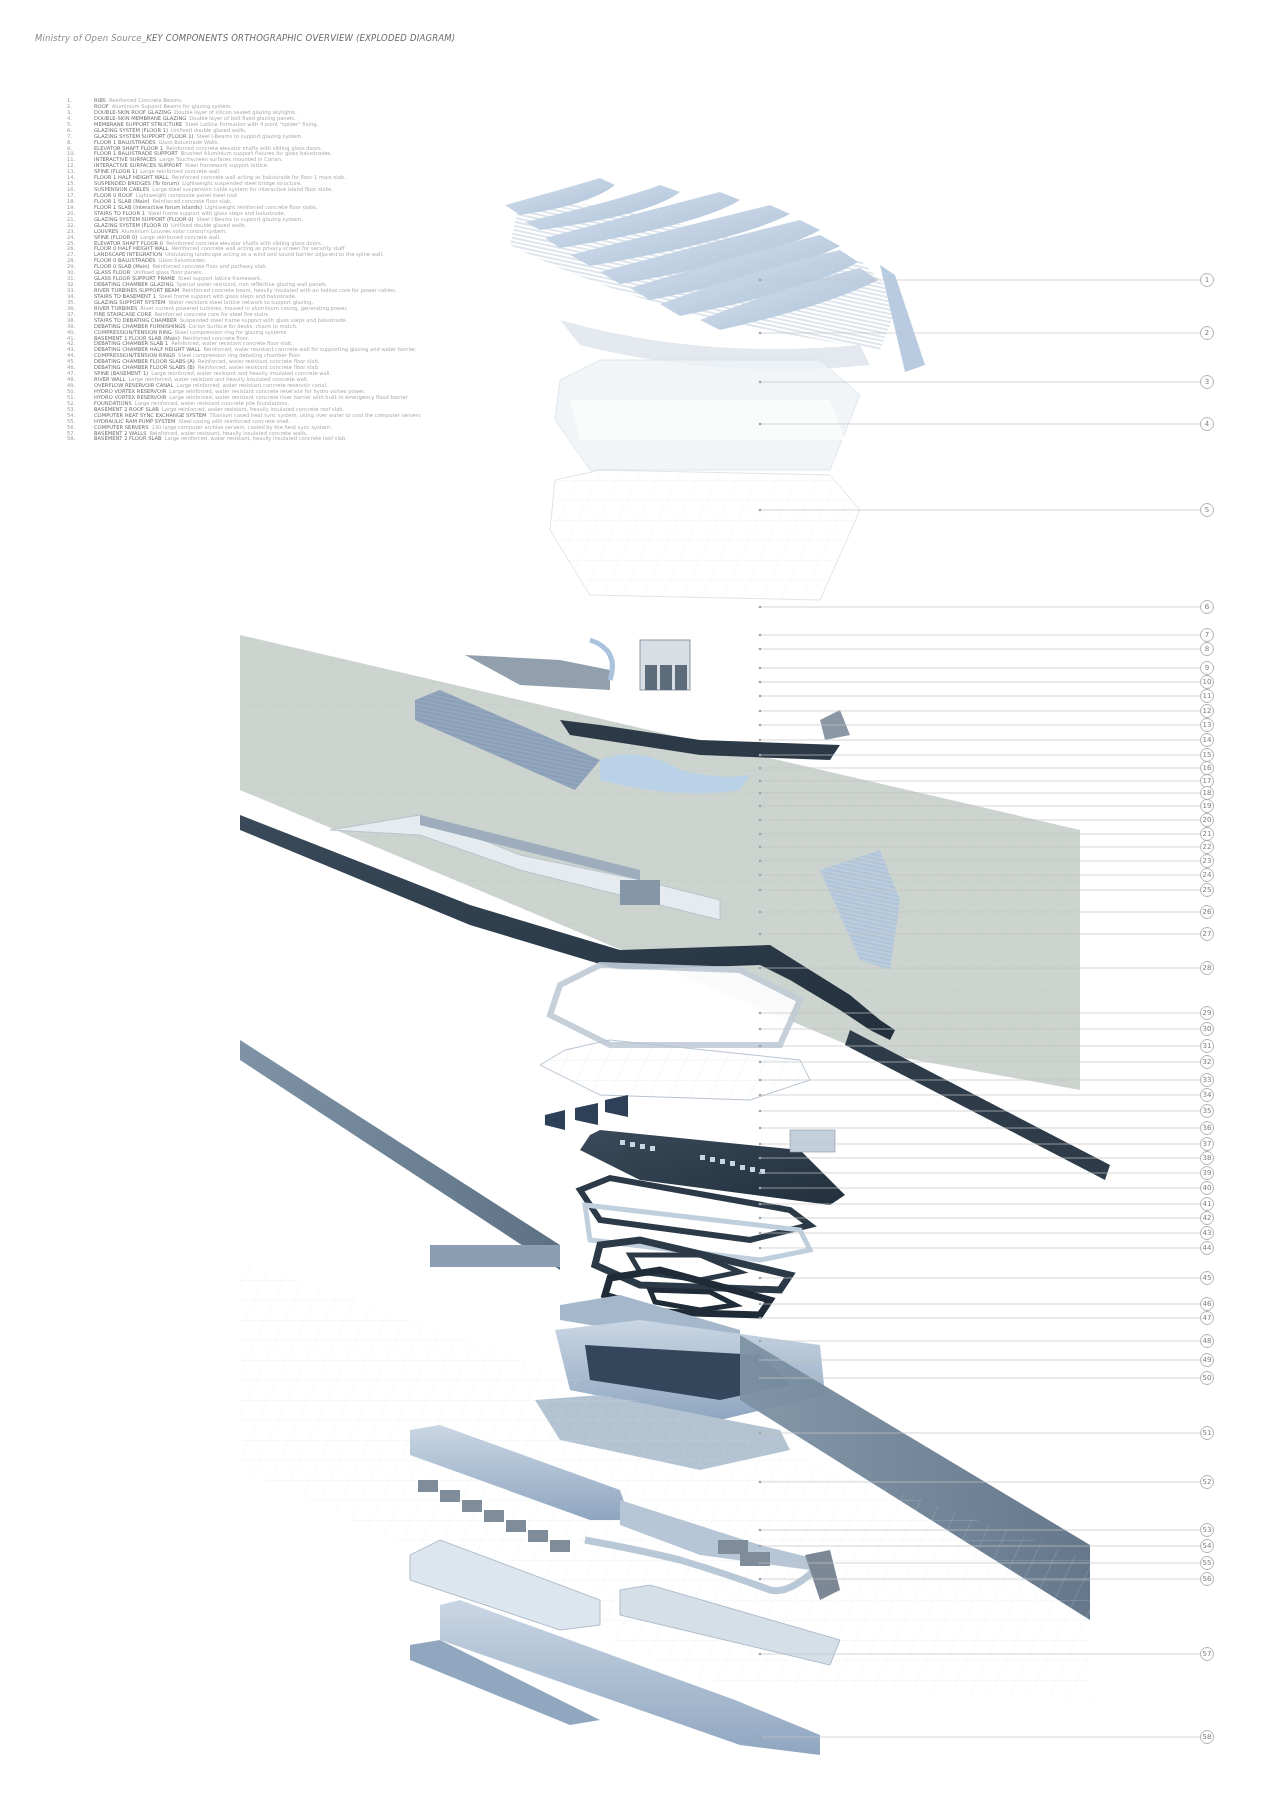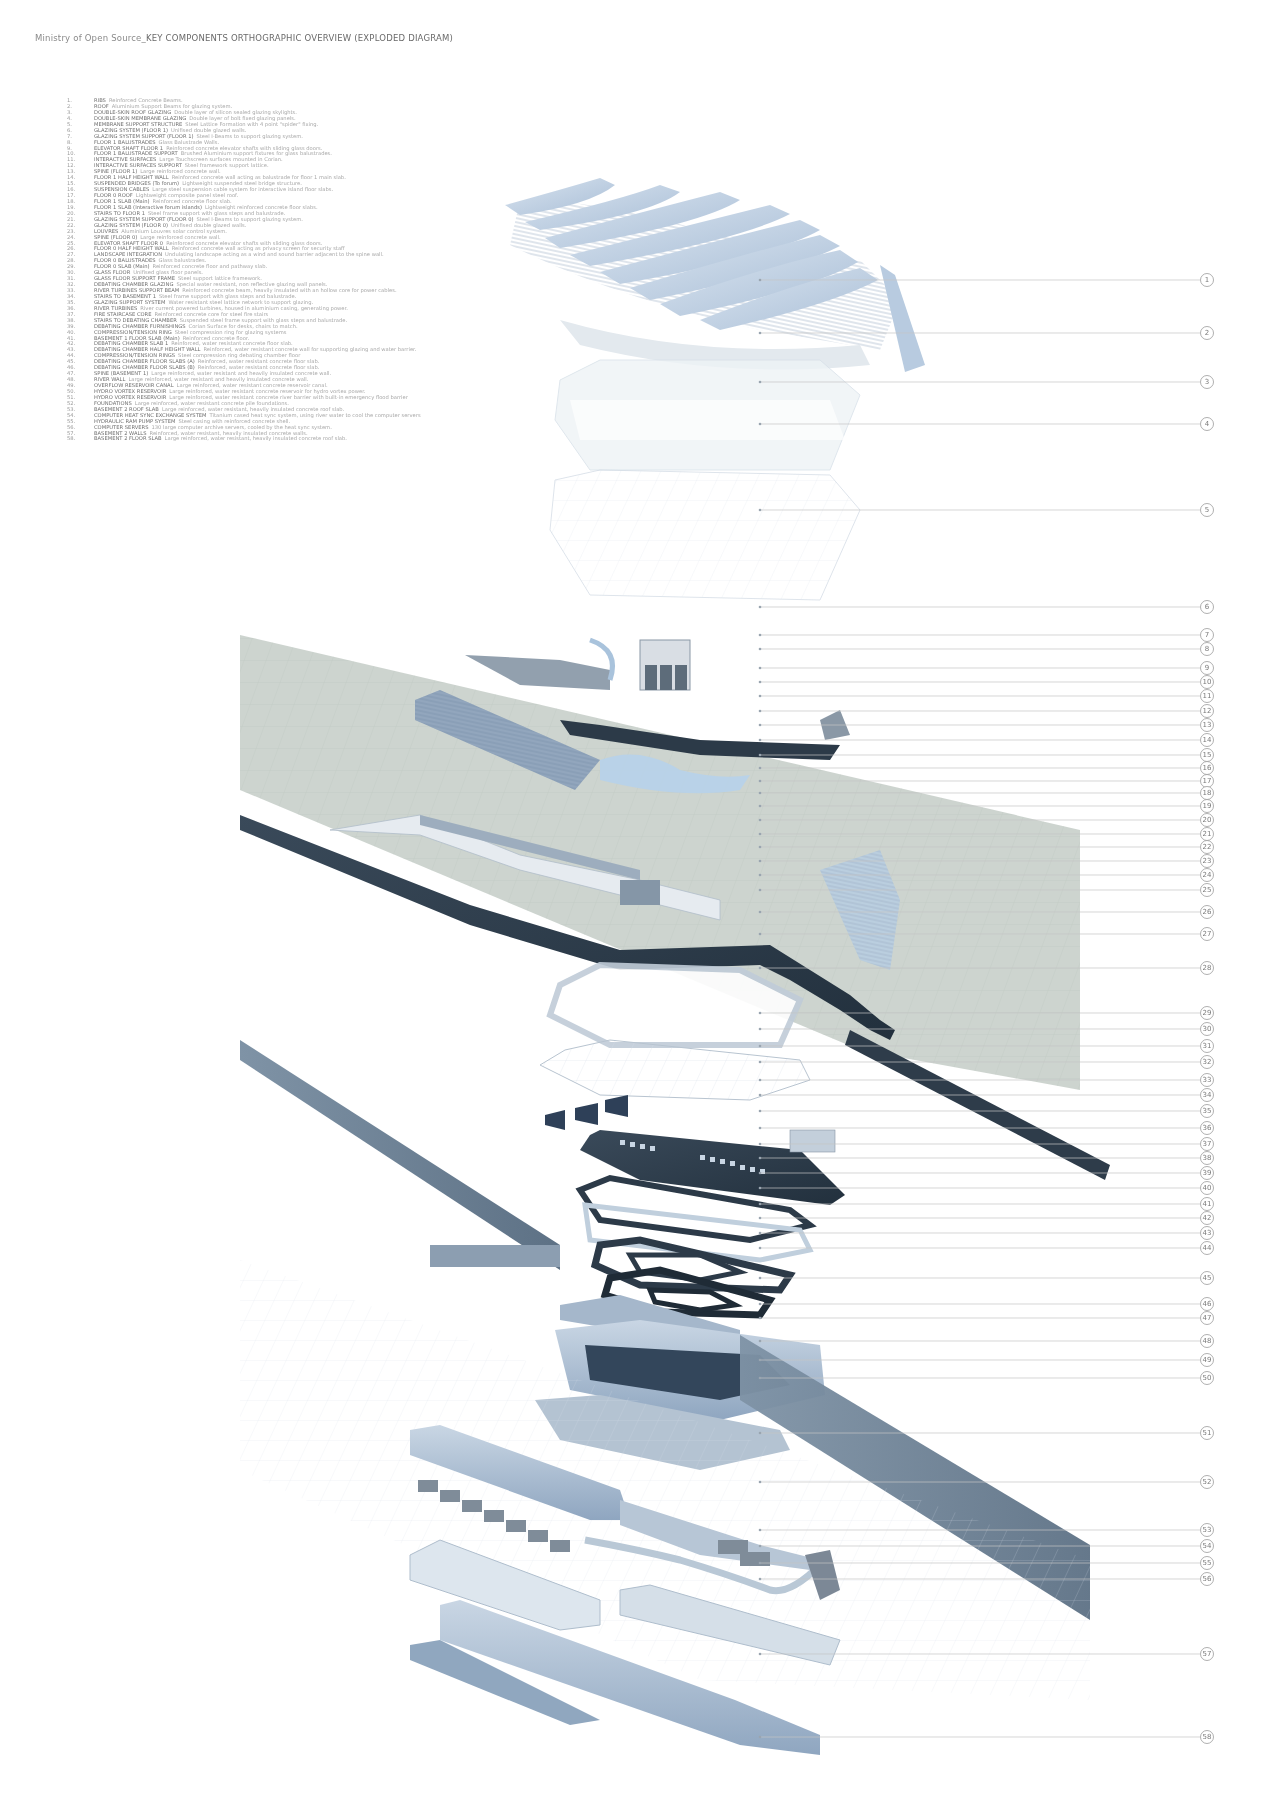--- a/index.html
+++ b/index.html
@@ -1,17 +1,17 @@
 <!DOCTYPE html>
 <html><head>
 <meta charset="utf-8">
 <style>
   html,body{margin:0;padding:0;background:#ffffff;}
   body{width:1280px;height:1810px;position:relative;overflow:hidden;font-family:"DejaVu Sans",sans-serif;color:#888;}
-  .title{position:absolute;left:35px;top:33px;font-size:8.5px;color:#8a8a8a;letter-spacing:0.2px;white-space:nowrap;}
+  .title{position:absolute;left:35px;top:33px;font-size:8.5px;color:#8a8a8a;letter-spacing:0.2px;white-space:nowrap;font-style:italic;}
   .title .bold{color:#6a6a6a;}
   .legend{position:absolute;left:67px;top:98px;width:470px;}
   .legend-row{display:flex;height:5.95px;line-height:5.95px;font-size:5.2px;white-space:nowrap;}
   .legend-num{width:27px;color:#9a9a9a;}
   .legend-name{color:#6e6e6e;margin-right:3px;}
   .legend-desc{color:#a8a8a8;}
   svg.diagram{position:absolute;left:0;top:0;}
   .callout-label{font-family:"DejaVu Sans",sans-serif;font-size:7px;fill:#7a7a7a;text-anchor:middle;dominant-baseline:central;}
 </style>
 </head>

